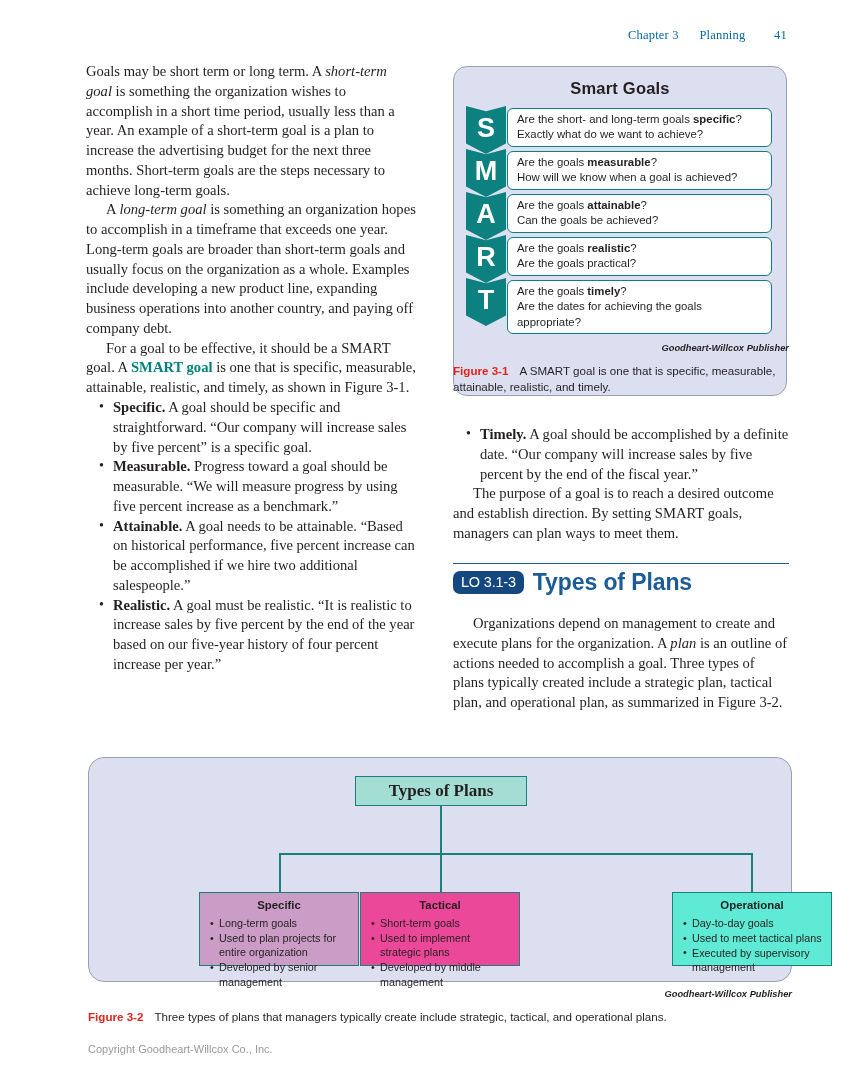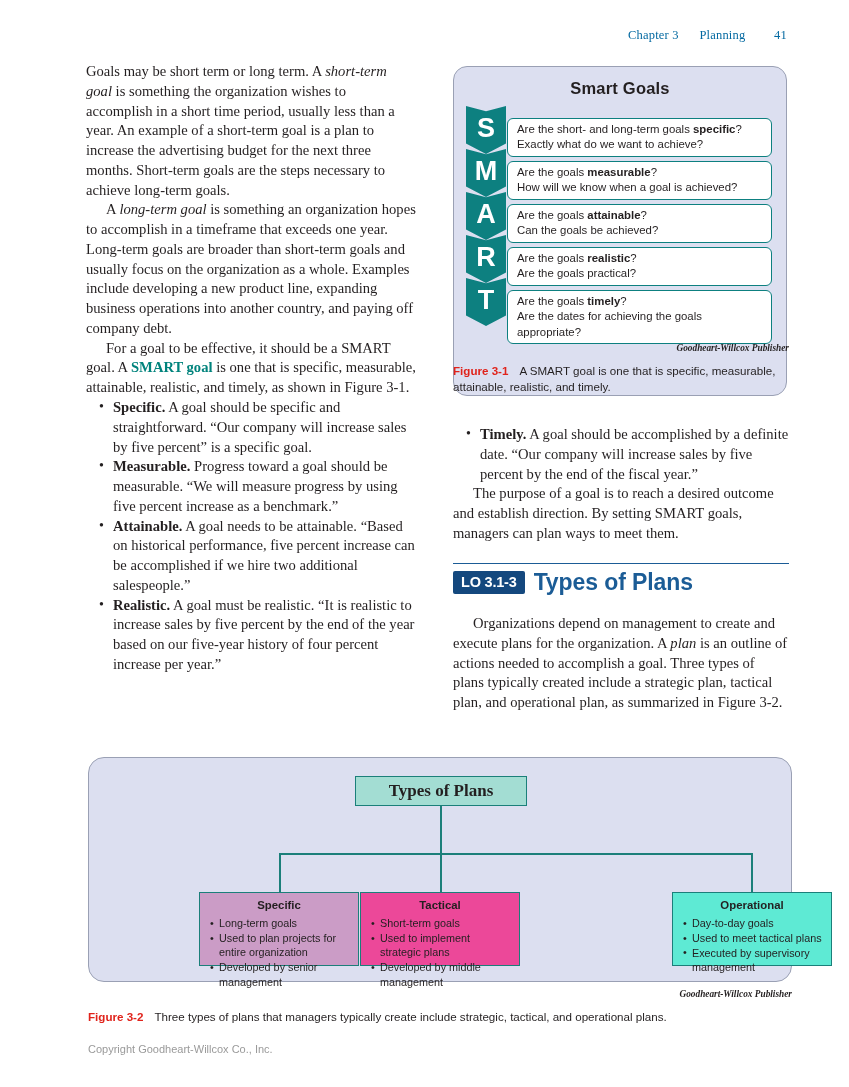--- a/index.html
+++ b/index.html
@@ -108,38 +108,38 @@
     font-family: "Liberation Sans", sans-serif;
     font-weight: bold;
     font-size: 27px;
     line-height: 45px;
     text-align: center;
   }
   .smart-text {
     position: absolute;
     left: 41px;
     right: 0;
-    top: 12px;
+    top: 2px;
     min-height: 35px;
     background: #ffffff;
     border: 1.3px solid #0d8080;
     border-radius: 6px;
     box-sizing: border-box;
     padding: 3px 7px 3px 9px;
     font-family: "Liberation Sans", sans-serif;
     font-size: 11.4px;
     line-height: 1.35;
     color: #231f20;
   }
   .smart-text b { font-weight: bold; }
 
   
   .credit {
     position: absolute;
-    font-family: Liberation Serif, serif;
+    font-family: Liberation Sans, sans-serif;
     font-style: italic;
     font-weight: bold;
     font-size: 9.3px;
     color: #231f20;
     text-align: right;
   }
   .caption {
     position: absolute;
     font-family: "Liberation Sans", sans-serif;
     font-size: 11.6px;
@@ -163,23 +163,23 @@
     border-top: 1.6px solid #1b5c96;
     width: 100%;
     height: 0;
     margin-bottom: 5px;
   }
   .lo-row { display: flex; align-items: center; }
   .lo-badge {
     background: #14487e;
     color: #ffffff;
     font-family: "Liberation Sans", sans-serif;
-    font-weight: bold;
+    font-weight: normal;
     font-size: 14.5px;
-    border-radius: 2px;
+    border-radius: 7px;
     padding: 3px 8px 4px 8px;
     letter-spacing: -0.2px;
     white-space: nowrap;
   }
   .lo-title {
     font-family: "Liberation Sans", sans-serif;
     font-weight: bold;
     font-size: 23px;
     color: #1b5c96;
     margin-left: 9px;

